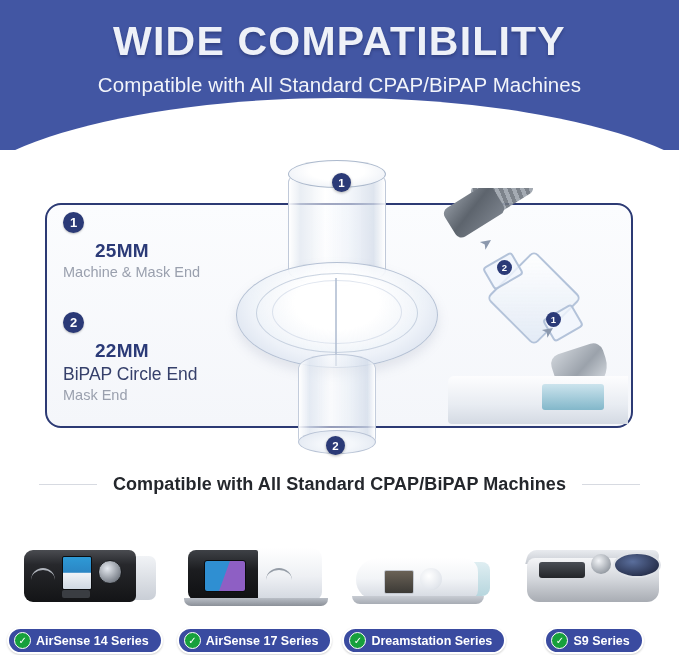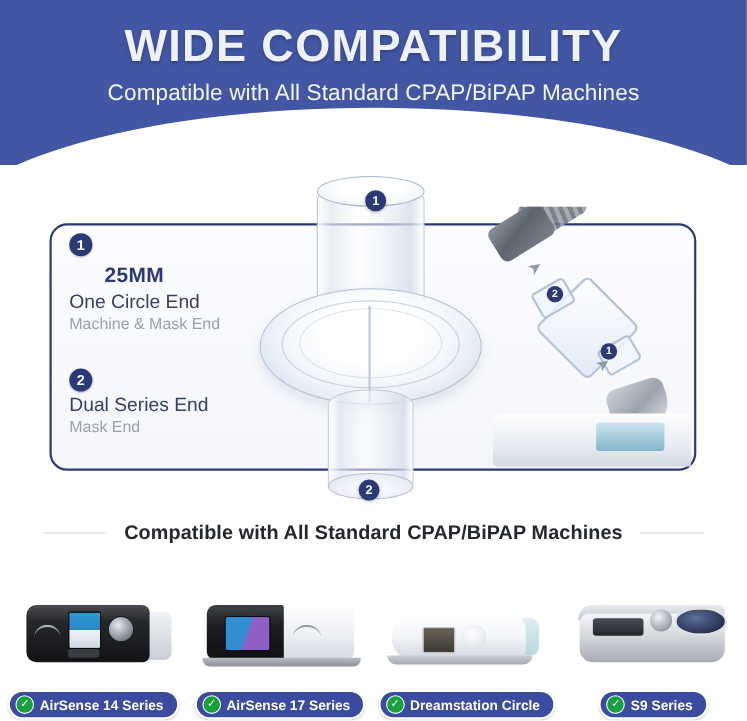--- a/index.html
+++ b/index.html
@@ -343,27 +343,27 @@
     <div class="header-wave"></div>
   </div>
 
   <div class="card"></div>
 
   <div class="callouts">
 
     <div class="co-block">
       <div class="co-badge">1</div>
       <div class="co-size">25MM</div>
-      <div class="co-name">One Circle End</div>
       <div class="co-note">Machine &amp; Mask End</div>
     </div>
 
     <div class="co-block co-block2">
       <div class="co-badge">2</div>
-      <div class="co-name">Dual Series End</div>
+      <div class="co-size">22MM</div>
+      <div class="co-name">BiPAP Circle End</div>
       <div class="co-note">Mask End</div>
     </div>
 
   </div>
 
   <div class="product">
     <div class="p-top-cyl"></div>
     <div class="p-top-rim"></div>
     <div class="p-disc"></div>
     <div class="p-disc-inner"></div>
@@ -447,21 +447,21 @@
     <div class="badge-cell">
       <div class="badge">
         <span class="badge-check">✓</span>
         <span class="badge-label">AirSense 17 Series</span>
       </div>
     </div>
 
     <div class="badge-cell">
       <div class="badge">
         <span class="badge-check">✓</span>
-        <span class="badge-label">Dreamstation Circle</span>
+        <span class="badge-label">Dreamstation Series</span>
       </div>
     </div>
 
     <div class="badge-cell">
       <div class="badge">
         <span class="badge-check">✓</span>
         <span class="badge-label">S9 Series</span>
       </div>
     </div>
 

